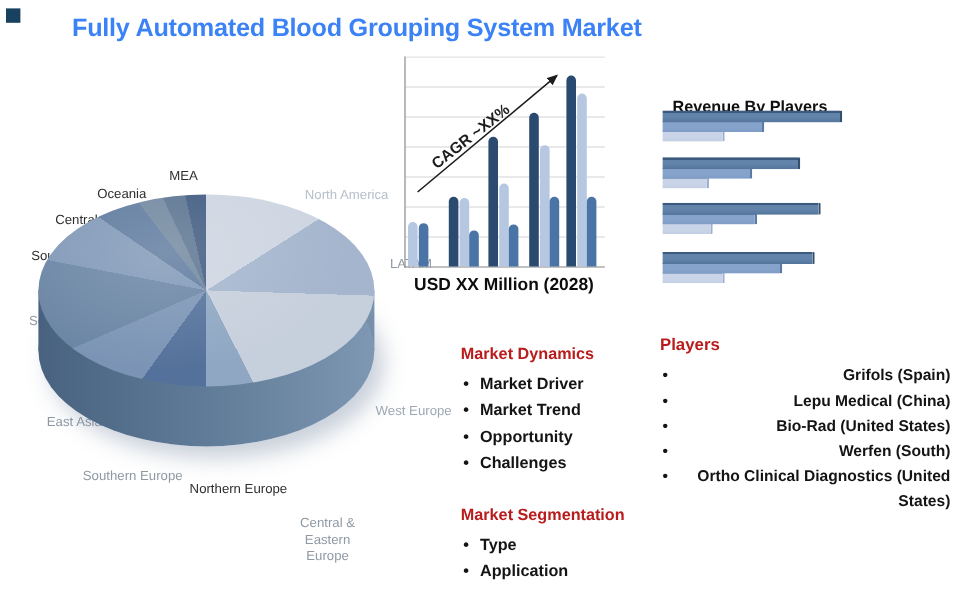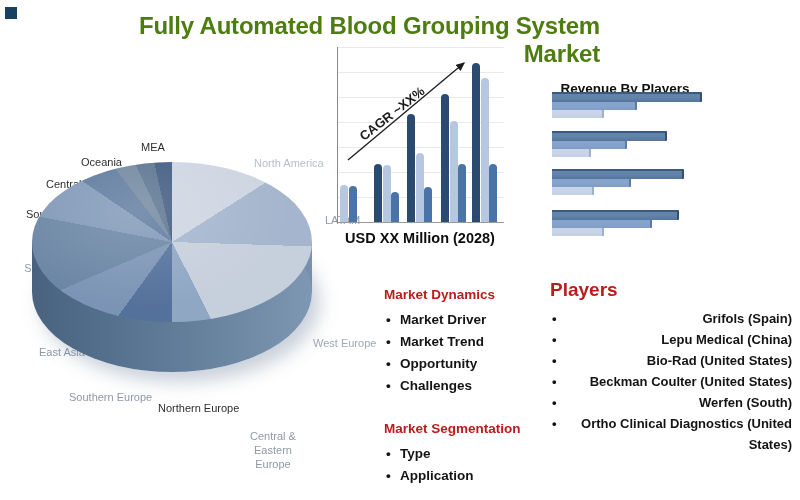--- a/index.html
+++ b/index.html
@@ -1,20 +1,20 @@
 <!DOCTYPE html>
 <html><head>
 <meta charset="utf-8">
 <style>
   html,body{margin:0;padding:0;background:#fff;}
   .canvas{position:relative;width:800px;height:500px;background:#fff;overflow:hidden;
           font-family:"Liberation Sans",sans-serif;}
   .corner-square{position:absolute;left:5px;top:7px;width:12px;height:12px;background:#18405f;}
-  .title{position:absolute;left:60px;top:12px;width:540px;margin:0;text-align:right;
-         font-size:24px;font-weight:bold;color:#4d7c0f;letter-spacing:-0.2px;}
+  .title{position:absolute;left:60px;top:12px;width:540px;margin:0;text-align:left;
+         font-size:21px;font-weight:bold;color:#3b82f6;letter-spacing:-0.2px;}
 
   
   .pie{position:absolute;left:32px;top:162px;width:280px;height:215px;}
   .pie-band{position:absolute;left:0;top:80px;width:280px;height:50px;z-index:1;
             background:linear-gradient(90deg,#48627f 0%,#5a7694 45%,#7b94b0 100%);}
   .pie-bottom{position:absolute;left:0;top:50px;width:280px;height:160px;border-radius:50%;z-index:1;
             background:linear-gradient(90deg,#48627f 0%,#5d7995 45%,#7e97b2 100%);
             box-shadow:8px 10px 18px rgba(100,120,150,.35);}
   .pie-top{position:absolute;left:0;top:0;width:280px;height:160px;border-radius:50%;z-index:2;}
   .pie-top::after{content:"";position:absolute;inset:0;border-radius:50%;
@@ -47,21 +47,21 @@
   .rev-med{height:9px;background:linear-gradient(180deg,#5a7ba4 0 1px,#86a3cb 1px 60%,#7e9cc6);
         border-right:2px solid #5a7ba4;z-index:2;}
   .rev-light{height:9px;background:linear-gradient(180deg,#96a9c6 0 1px,#c9d4e8 1px 60%,#c2cfe4);
         border-right:2px solid #9db0cd;z-index:1;}
 
   
   .sect{position:absolute;}
   .sect-heading{font-weight:bold;color:#b91c1c;margin:0 0 7px 0;}
   .h-dyn{font-size:13.5px;}
   .h-seg{font-size:13.5px;}
-  .h-pla{font-size:19px;}
+  .h-pla{font-size:14px;}
   .blist{list-style:none;margin:0;padding:0;font-weight:bold;color:#141414;}
   .blist li{position:relative;padding-left:16px;}
   .blist li::before{content:"\2022";position:absolute;left:2px;}
   .dyn-list li{font-size:13.5px;line-height:22px;}
   .seg-list li{font-size:13.5px;line-height:22px;}
   .players-list li{font-size:13px;line-height:21px;text-align:right;}
 </style>
 </head>
 <body>
 
@@ -151,19 +151,18 @@
         <li>Application</li>
       </ul>
   </div>
 
   <div class="sect" style="left:550px;top:279px;width:242px;">
     <p class="sect-heading h-pla">Players</p>
     <ul class="blist players-list" id="players-list">
         <li>Grifols (Spain)</li>
         <li>Lepu Medical (China)</li>
         <li>Bio-Rad (United States)</li>
-        <li>Beckman Coulter (United States)</li>
         <li>Werfen (South)</li>
         <li>Ortho Clinical Diagnostics (United States)</li>
       </ul>
   </div>
 
 </div>
 
 </body></html>

